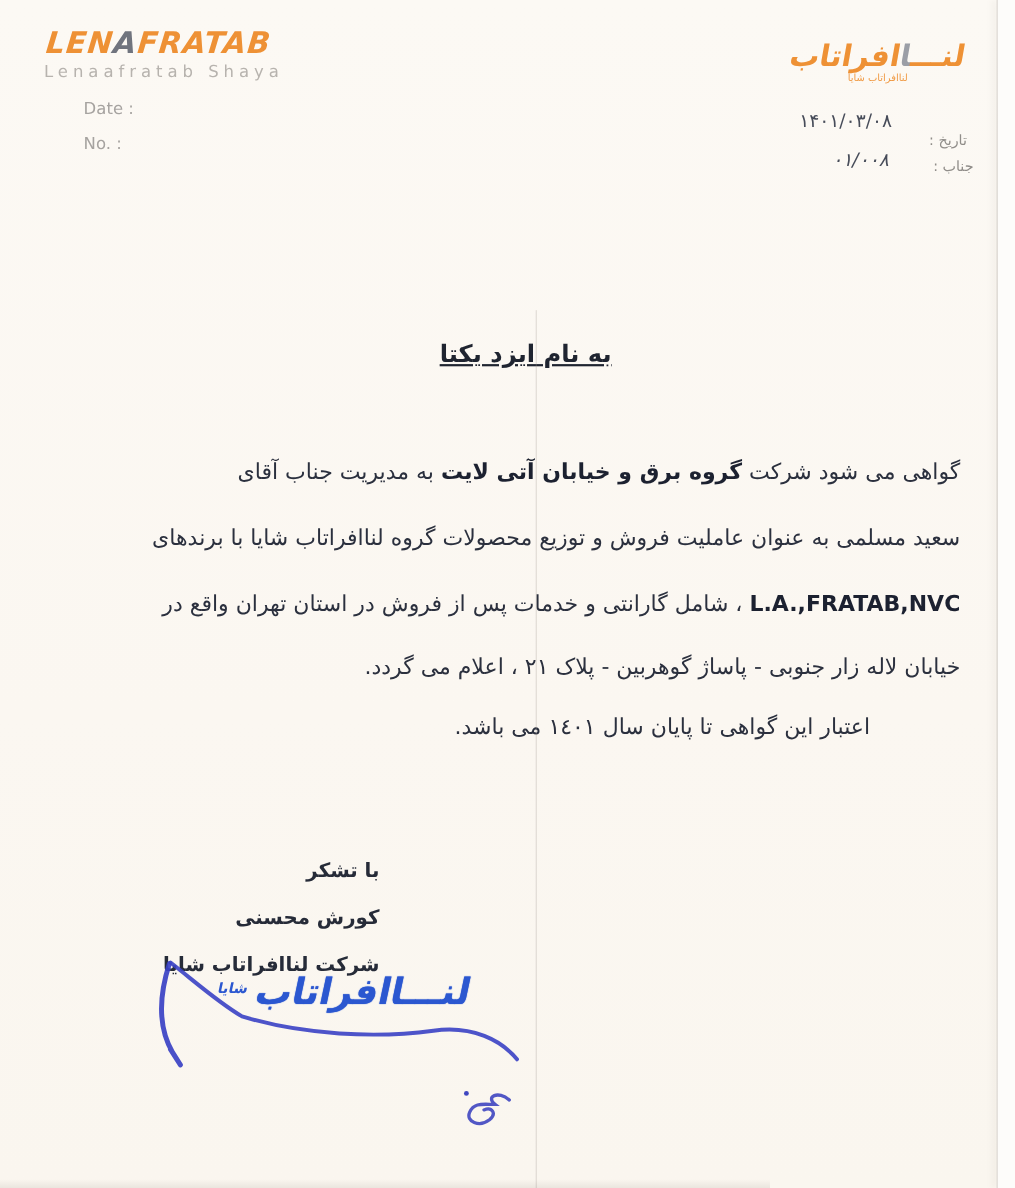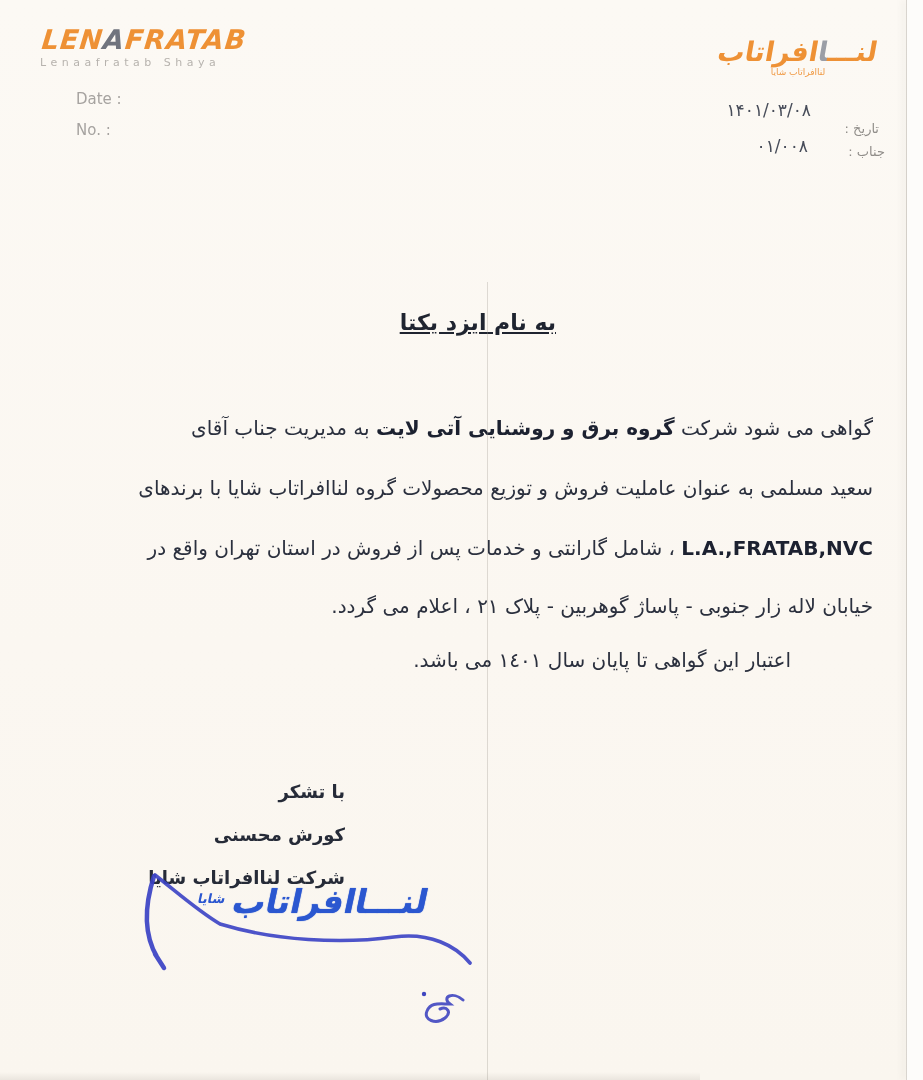--- a/index.html
+++ b/index.html
@@ -37,21 +37,21 @@
   .logo-en{
     position:absolute;left:42px;top:24px;
     font-size:27px;font-weight:bold;font-style:italic;
     letter-spacing:1px;color:#ee9135;
     transform:skewX(-6deg);
     white-space:nowrap;
   }
   .logo-en .dark{color:#70747e;}
   .logo-en-sub{
     position:absolute;left:40px;top:56px;
-    font-size:11px;color:#b7b3ae;letter-spacing:4.5px;white-space:nowrap;
+    font-size:15px;color:#b7b3ae;letter-spacing:4.5px;white-space:nowrap;
   }
   .logo-fa{
     position:absolute;right:20px;top:36px;width:210px;
     text-align:center;color:#ee9135;direction:rtl;
   }
   .logo-fa .big{
     font-size:27px;font-weight:bold;
     transform:skewX(-10deg);display:inline-block;
     white-space:nowrap;
   }
@@ -128,25 +128,25 @@
   </div>
 
   <div class="meta-en">
     <div class="row">Date :</div>
     <div class="row">No. :</div>
   </div>
 
   <div class="fa-label" style="right:44px;top:111px;margin-top:10px;">تاریخ :</div>
   <div class="fa-value" style="right:112px;top:100px;">۱۴۰۱/۰۳/۰۸</div>
   <div class="fa-label" style="right:38px;top:144px;">جناب :</div>
-  <div class="fa-value" style="right:115px;top:136px;">۰۱/۰۰۸</div>
+  <div class="fa-value" style="right:115px;top:136px;font-style:italic;">۰۱/۰۰۸</div>
 
   <div class="heading">به نام ایزد یکتا</div>
 
-  <div class="bline l1"><span>گواهی می شود شرکت </span><b>گروه برق و روشنایی آتی لایت</b><span> به مدیریت جناب آقای</span></div>
+  <div class="bline l1"><span>گواهی می شود شرکت </span><b>گروه برق و خیابان آتی لایت</b><span> به مدیریت جناب آقای</span></div>
   <div class="bline l2">سعید مسلمی به عنوان عاملیت فروش و توزیع محصولات گروه لناافراتاب شایا با برندهای</div>
   <div class="bline l3"><b>L.A.,FRATAB,NVC</b><span> ، شامل گارانتی و خدمات پس از فروش در استان تهران واقع در</span></div>
   <div class="bline l4">خیابان لاله زار جنوبی - پاساژ گوهربین - پلاک ۲۱ ، اعلام می گردد.</div>
   <div class="bline l5">اعتبار این گواهی تا پایان سال ۱٤۰۱ می باشد.</div>
 
   <div class="closing">
     <div class="cl">با تشکر</div>
     <div class="cl">کورش محسنی</div>
     <div class="cl">شرکت لناافراتاب شایا</div>
   </div>

